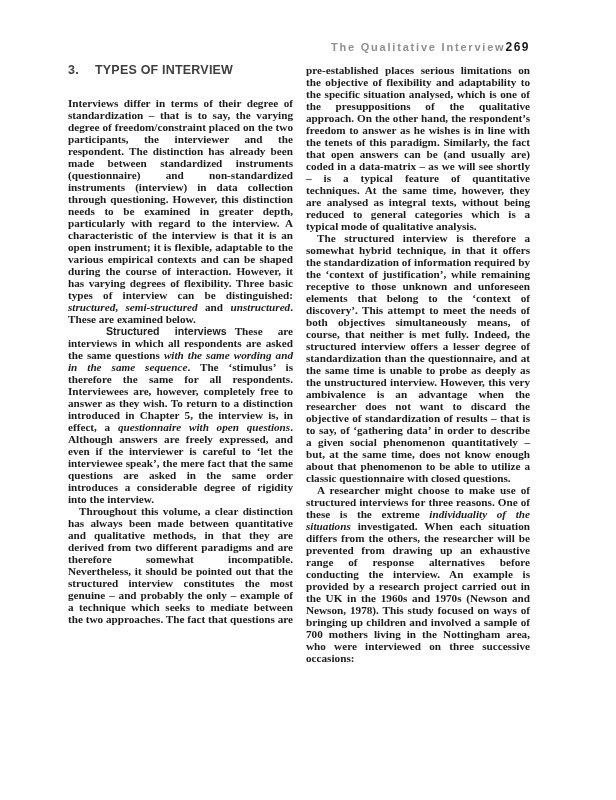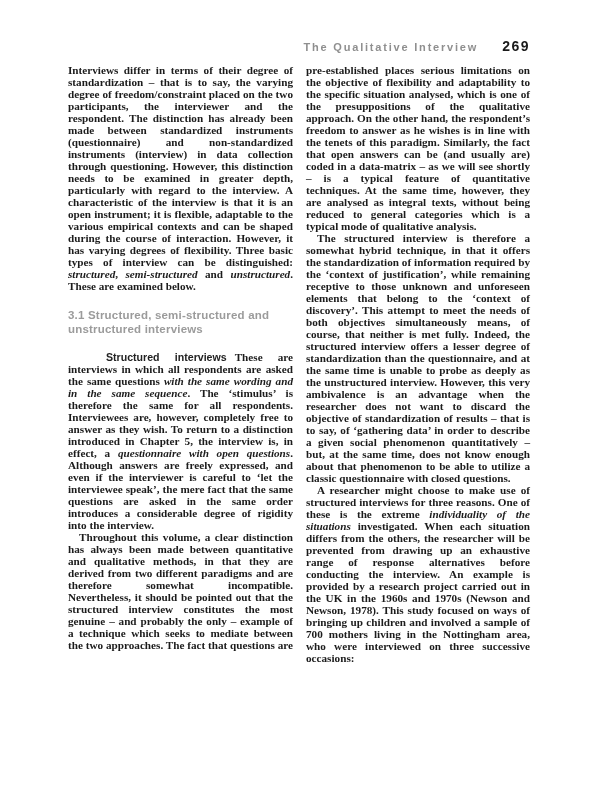--- a/index.html
+++ b/index.html
@@ -22,23 +22,23 @@
     line-height: 13px;
   }
   .rh-title {
     color: #8f8f8f;
     font-size: 11px;
     letter-spacing: 1.8px;
     margin-top: 12px;
   }
   .rh-page {
     color: #1a1a1a;
-    font-size: 14px;
+    font-size: 12px;
     letter-spacing: 1.5px;
-    margin-left: 24px;
+    margin-left: 0;
   }
   
   .columns {
     position: absolute;
     top: 64px;
     left: 68px;
     width: 462px;
     display: flex;
     gap: 13px;
   }
@@ -87,24 +87,24 @@
 
 <div class="page">
 
   <header class="running-head">
     <span class="rh-title">The Qualitative Interview</span><span class="rh-page">269</span>
   </header>
 
   <div class="columns">
 
     <div class="col col-left">
+      <h2 class="section-heading"><span class="sec-num">3.</span><span class="sec-title">TYPES OF INTERVIEW</span></h2>
 
       <p class="body"><span>Interviews differ in terms of their degree of standardization – that is to say, the varying degree of freedom/constraint placed on the two participants, the interviewer and the respondent. The distinction has already been made between standardized instruments (questionnaire) and non-standardized instruments (interview) in data collection through questioning. However, this distinction needs to be examined in greater depth, particularly with regard to the interview. A characteristic of the interview is that it is an open instrument; it is flexible, adaptable to the various empirical contexts and can be shaped during the course of interaction. However, it has varying degrees of flexibility. Three basic types of interview can be distinguished: </span><span class="i">structured</span><span>, </span><span class="i">semi-structured</span><span> and </span><span class="i">unstructured</span><span>. These are examined below.</span></p>
 
-      <h3 class="subsection-heading">3.1 Structured, semi-structured and unstructured interviews</h3>
 
       <p class="body"><span class="runin">Structured interviews</span><span>These are interviews in which all respondents are asked the same questions </span><span class="i">with the same wording and in the same sequence</span><span>. The ‘stimulus’ is therefore the same for all respondents. Interviewees are, however, completely free to answer as they wish. To return to a distinction introduced in Chapter 5, the interview is, in effect, a </span><span class="i">questionnaire with open questions</span><span>. Although answers are freely expressed, and even if the interviewer is careful to ‘let the interviewee speak’, the mere fact that the same questions are asked in the same order introduces a considerable degree of rigidity into the interview.</span></p>
 
       <p class="body indent cont"><span>Throughout this volume, a clear distinction has always been made between quantitative and qualitative methods, in that they are derived from two different paradigms and are therefore somewhat incompatible. Nevertheless, it should be pointed out that the structured interview constitutes the most genuine – and probably the only – example of a technique which seeks to mediate between the two approaches. The fact that questions are</span></p>
     </div>
 
     <div class="col col-right">
       <p class="body"><span>pre-established places serious limitations on the objective of flexibility and adaptability to the specific situation analysed, which is one of the presuppositions of the qualitative approach. On the other hand, the respondent’s freedom to answer as he wishes is in line with the tenets of this paradigm. Similarly, the fact that open answers can be (and usually are) coded in a data-matrix – as we will see shortly – is a typical feature of quantitative techniques. At the same time, however, they are analysed as integral texts, without being reduced to general categories which is a typical mode of qualitative analysis.</span></p>
 
       <p class="body indent"><span>The structured interview is therefore a somewhat hybrid technique, in that it offers the standardization of information required by the ‘context of justification’, while remaining receptive to those unknown and unforeseen elements that belong to the ‘context of discovery’. This attempt to meet the needs of both objectives simultaneously means, of course, that neither is met fully. Indeed, the structured interview offers a lesser degree of standardization than the questionnaire, and at the same time is unable to probe as deeply as the unstructured interview. However, this very ambivalence is an advantage when the researcher does not want to discard the objective of standardization of results – that is to say, of ‘gathering data’ in order to describe a given social phenomenon quantitatively – but, at the same time, does not know enough about that phenomenon to be able to utilize a classic questionnaire with closed questions.</span></p>

